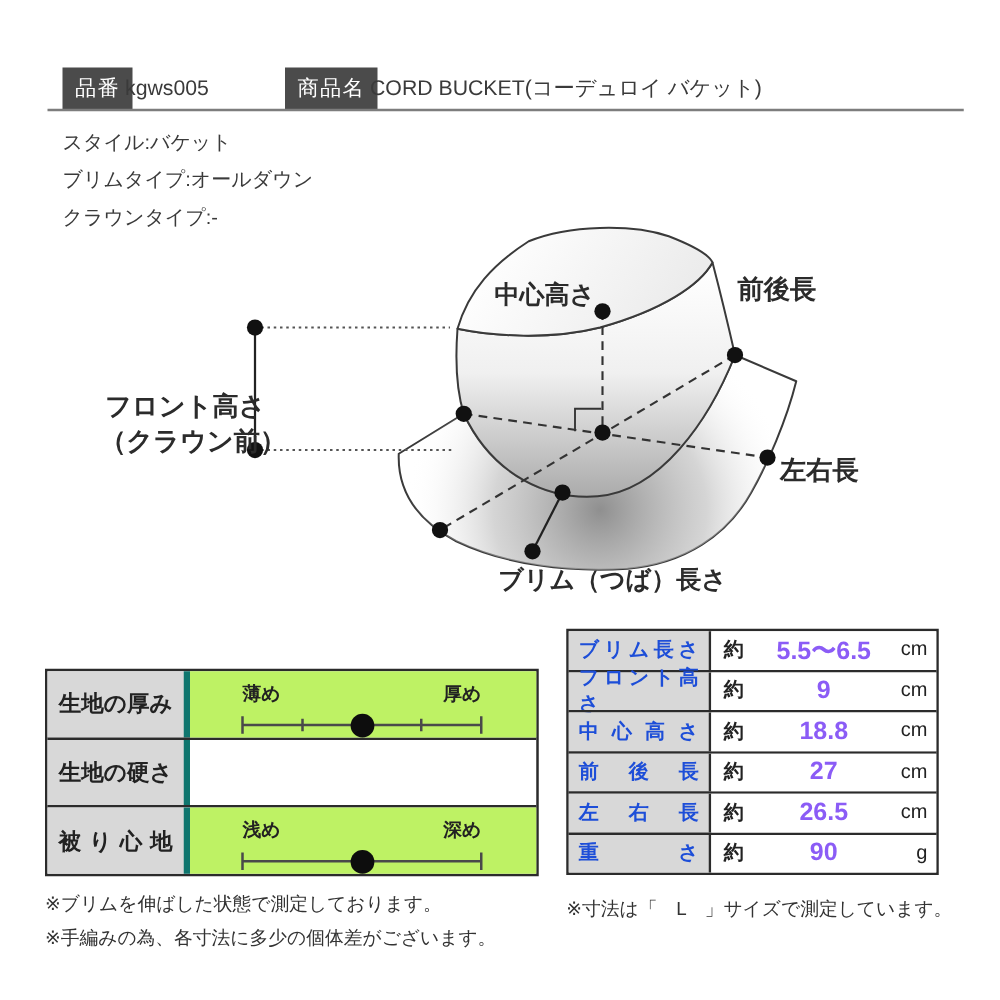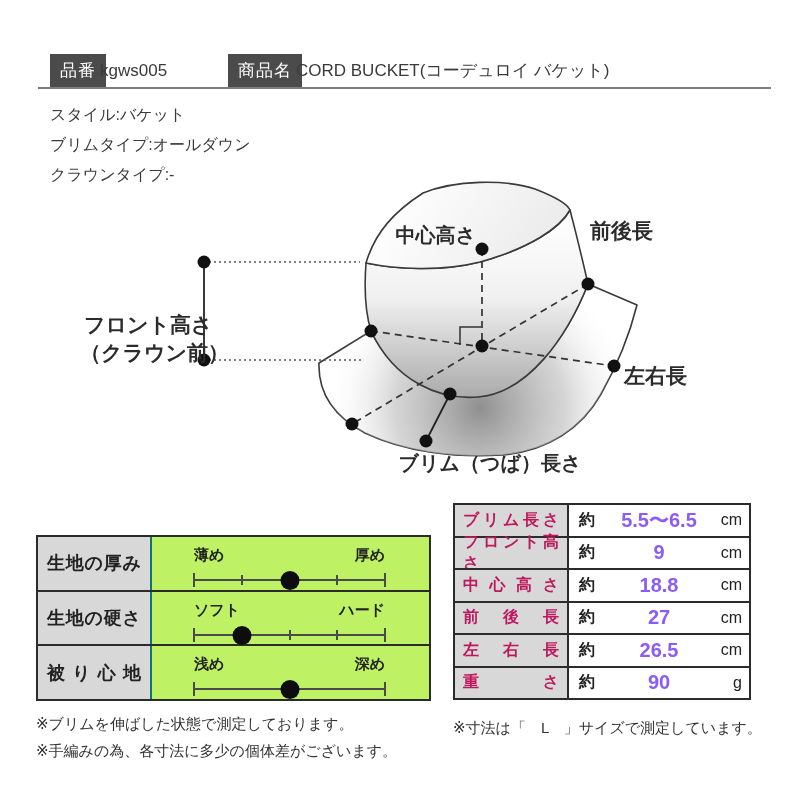--- a/index.html
+++ b/index.html
@@ -22,21 +22,21 @@
   svg{position:absolute;left:0;top:0;}
   svg text{font-family:"Liberation Sans","DejaVu Sans",sans-serif;font-weight:600;fill:#2b2b2b;}
   
   .slider-table{
     left:36px;top:535px;width:395px;height:166px;
     border:2px solid #2b2b2b;display:flex;flex-direction:column;box-sizing:border-box;
   }
   .slider-row{flex:1;display:flex;border-top:2px solid #2b2b2b;min-height:0;}
   .slider-row:first-child{border-top:none;}
   .slider-label-cell{
-    width:114px;background:#d8d8d8;border-right:2px solid #0f766e;
+    width:114px;background:#d8d8d8;border-right:5px solid #0f766e;
     display:flex;align-items:center;box-sizing:border-box;padding:1px 9px;
   }
   .slider-label-cell span{
     flex:1;font-size:18px;font-weight:600;color:#222;
     text-align:justify;text-align-last:justify;
   }
   .slider-value-cell{flex:1;position:relative;background:#bef264;}
   .scale-wrap{position:absolute;left:42px;right:44px;top:9px;}
   .scale-labels{display:flex;justify-content:space-between;font-size:15px;font-weight:600;color:#222;}
   .scale{position:relative;height:22px;margin-top:4px;}
@@ -52,21 +52,21 @@
     left:453px;top:503px;width:298px;height:197px;
     border:2px solid #2b2b2b;display:flex;flex-direction:column;box-sizing:border-box;
   }
   .meas-row{flex:1;display:flex;border-top:2px solid #2b2b2b;min-height:0;}
   .meas-row:first-child{border-top:none;}
   .meas-label-cell{
     width:114px;background:#d8d8d8;border-right:2px solid #2b2b2b;
     display:flex;align-items:center;box-sizing:border-box;padding:0 8px;
   }
   .meas-label-cell span{
-    flex:1;font-size:16px;font-weight:600;color:#be185d;
+    flex:1;font-size:16px;font-weight:600;color:#1d4ed8;
     text-align:justify;text-align-last:justify;
   }
   .meas-value-cell{flex:1;position:relative;display:flex;align-items:center;justify-content:center;background:#fff;}
   .meas-approx{position:absolute;left:10px;font-size:16px;font-weight:600;color:#222;}
   .meas-value{font-size:20px;font-weight:600;color:#8b5cf6;}
   .meas-unit{position:absolute;right:7px;font-size:16px;font-weight:400;color:#222;}
   
   .footnote{font-size:15px;color:#333;line-height:27px;font-weight:500;}
 </style>
 </head>
@@ -162,37 +162,20 @@
             <div class="tick end" style="left: 100%;"></div>
             <div class="scale-dot" style="left: 50%;"></div>
           </div>
       </div>
     </div>
   </div>
   <div class="slider-row">
     <div class="slider-label-cell">
         <span>生地の硬さ</span>
       </div>
-    <div class="slider-value-cell">
-      <div class="scale-wrap">
-        <div class="scale-labels">
-          <span>ソフト</span>
-          <span>ハード</span>
-        </div>
-        <div class="scale">
-            <div class="scale-line"></div>
-            <div class="tick end" style="left: 0%;"></div>
-            <div class="tick" style="left: 25%;"></div>
-            <div class="tick" style="left: 50%;"></div>
-            <div class="tick" style="left: 75%;"></div>
-            <div class="tick end" style="left: 100%;"></div>
-            <div class="scale-dot" style="left: 25%;"></div>
-          </div>
-      </div>
-    </div>
   </div>
   <div class="slider-row">
     <div class="slider-label-cell">
         <span>被り心地</span>
       </div>
     <div class="slider-value-cell">
       <div class="scale-wrap">
         <div class="scale-labels">
           <span>浅め</span>
           <span>深め</span>

